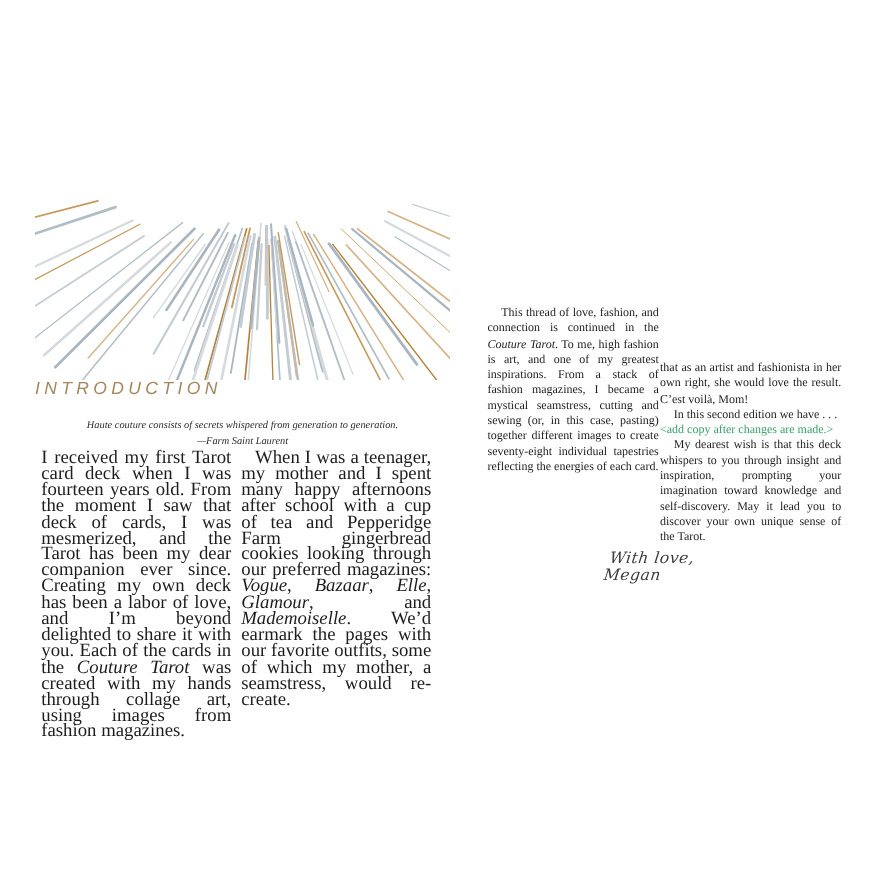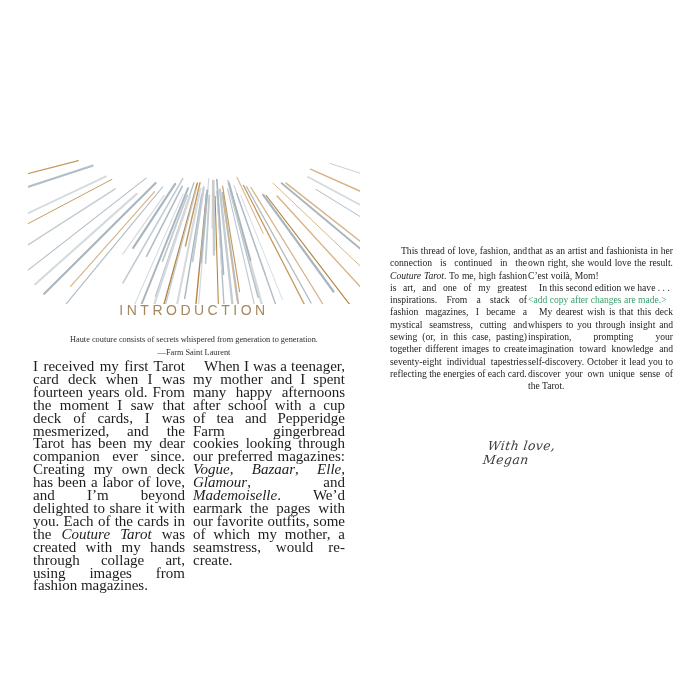--- a/index.html
+++ b/index.html
@@ -2,32 +2,32 @@
 <html lang="en" style="--gold: #a5875d; --note-green: #3aa06d;"><head>
 <meta charset="utf-8">
 <style>
   html,body{margin:0;padding:0;}
   body{width:700px;height:700px;background:#ffffff;overflow:hidden;
        font-family:"Liberation Serif", serif;color:#1d1d1f;}
   #canvas{position:relative;width:700px;height:700px;background:#fff;}
 
   
   #starburst{position:absolute;left:28px;top:146px;width:332px;height:158px;overflow:hidden;}
-  .page-title{position:absolute;left:28px;top:302px;width:332px;text-align:center;
+  .page-title{position:absolute;left:28px;top:302px;width:332px;text-align:left;
       font-family:"Liberation Sans", sans-serif;font-size:14px;font-weight:400;
-      letter-spacing:3.5px;color:var(--gold,#a5875d);}
+      letter-spacing:3.5px;color:var(--gold,#a5875d);font-style:italic;}
   .epigraph{position:absolute;left:28px;top:333px;width:332px;text-align:center;
-      font-size:8.3px;line-height:13px;color:#2e2e30;}
+      font-style:italic;font-size:8.3px;line-height:13px;color:#2e2e30;}
   .cols-left{position:absolute;left:33px;top:360px;width:313px;display:flex;gap:8px;}
   .cols-left .col{width:152px;font-size:15px;line-height:12.9px;text-align:justify;}
 
   
   .rcol{position:absolute;top:245px;font-size:9.6px;line-height:12.3px;text-align:justify;}
   #rcol1{left:390px;width:137px;}
-  #rcol2{left:528px;width:145px;}
+  #rcol2{left:528px;width:145px;margin-top:44px;}
   .rcol p, .cols-left p{margin:0;}
   .indent{text-indent:11px;}
   .it{font-style:italic;}
   .note{color:var(--note-green,#3aa06d);}
 
   .signature{position:absolute;left:487px;top:439px;font-family:"DejaVu Serif", serif;
       font-style:italic;font-size:12.5px;line-height:13.5px;color:#3d3d3f;
       transform:skewX(-7deg);letter-spacing:.4px;}
   .signature .l2{margin-left:-3px;}
 </style>
@@ -118,21 +118,21 @@
   </div>
 
   <div class="rcol" id="rcol1">
     <p class="indent"><span>This thread of love, fashion, and connection is continued in the </span><span class="it">Couture Tarot</span><span>. To me, high fashion is art, and one of my greatest inspirations. From a stack of fashion magazines, I became a mystical seamstress, cutting and sewing (or, in this case, pasting) together different images to create seventy-eight individual tapestries reflecting the energies of each card.</span></p>
   </div>
 
   <div class="rcol" id="rcol2">
     <p><span>that as an artist and fashionista in her own right, she would love the result. C’est voilà, Mom!</span></p>
     <p class="indent"><span>In this second edition we have . . .</span></p>
     <p class="note">&lt;add copy after changes are made.&gt;</p>
-    <p class="indent"><span>My dearest wish is that this deck whispers to you through insight and inspiration, prompting your imagination toward knowledge and self-discovery. October it lead you to discover your own unique sense of the Tarot.</span></p>
+    <p class="indent"><span>My dearest wish is that this deck whispers to you through insight and inspiration, prompting your imagination toward knowledge and self-discovery. May it lead you to discover your own unique sense of the Tarot.</span></p>
   </div>
 
   <div class="signature">
     <div class="l1">With love,</div>
     <div class="l2">Megan</div>
   </div>
 
 </div>
 
 </body></html>

